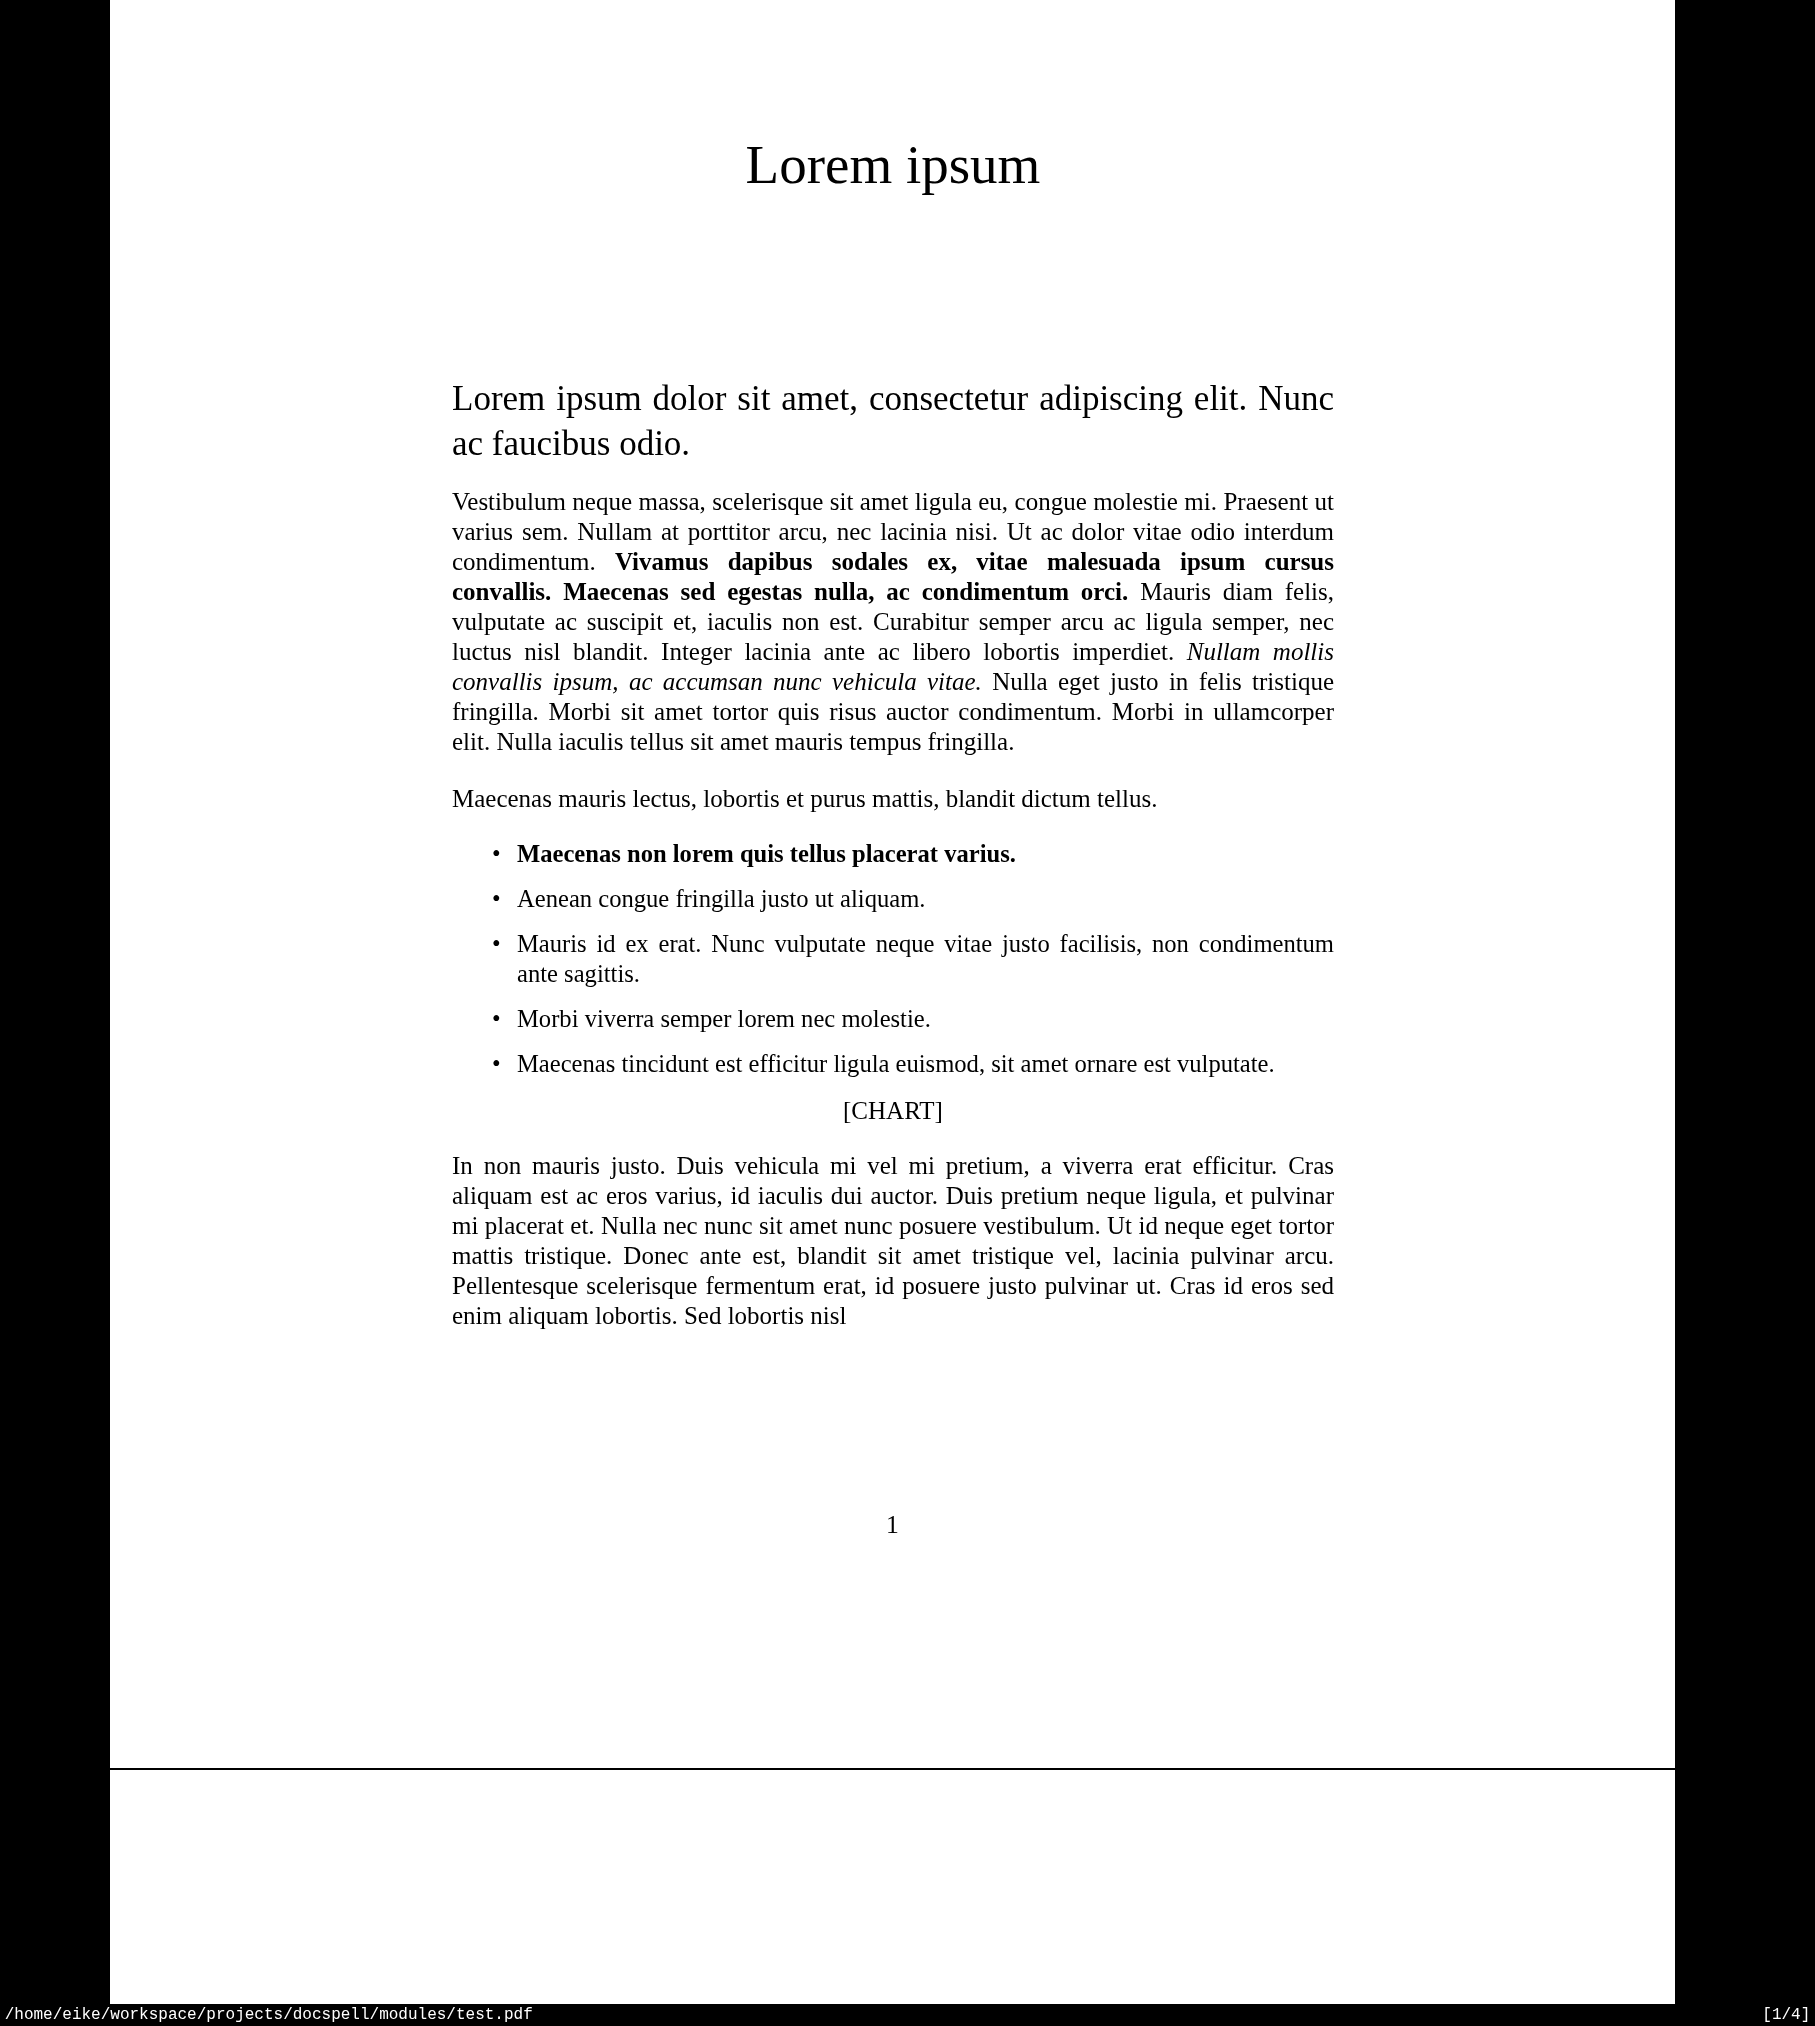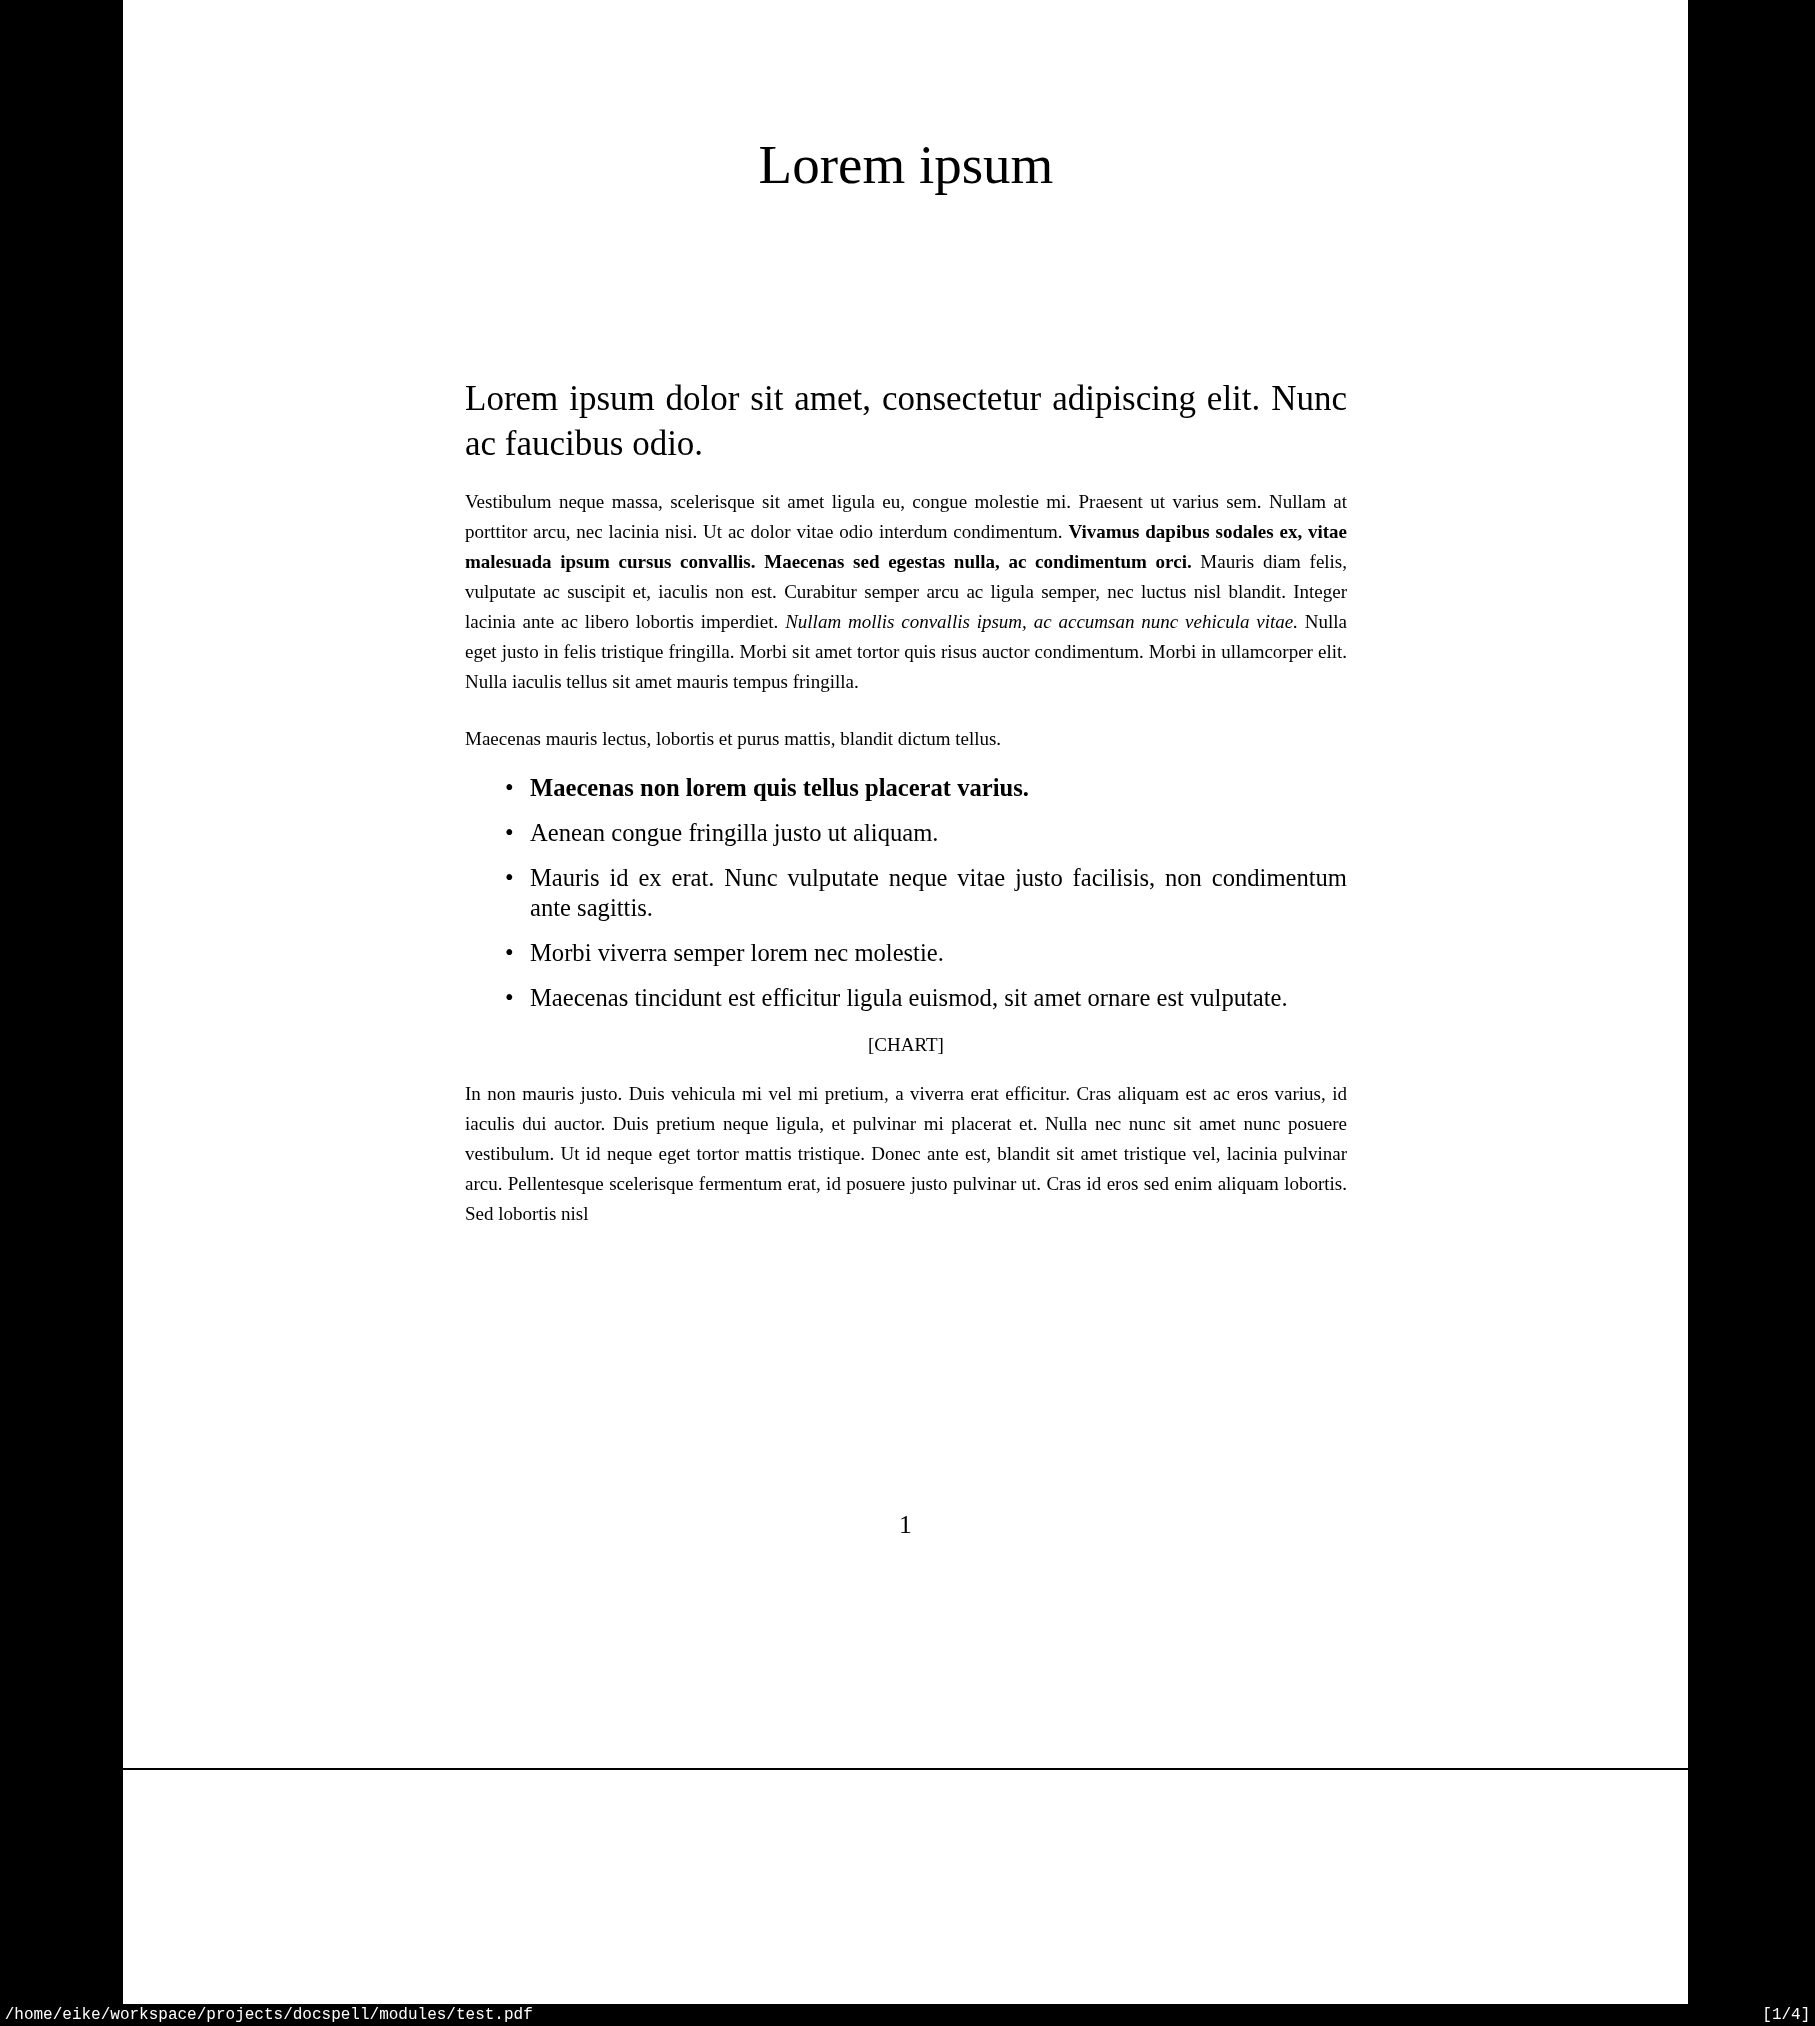--- a/index.html
+++ b/index.html
@@ -6,21 +6,21 @@
   html, body { margin: 0; padding: 0; }
   body {
     width: 1815px; height: 2026px;
     background: #000000;
     position: relative;
     font-family: "Liberation Serif", serif;
     overflow: hidden;
   }
   .page {
     position: absolute;
-    left: 123px;
+    left: 110px;
     width: 1565px;
     background: #ffffff;
   }
   #page1 { top: 0; height: 1768px; }
   #page2 { top: 1770px; height: 235px; }
   .content {
     padding: 0 341px 0 342px; 
     color: #000;
   }
   .doc-title {
@@ -31,21 +31,21 @@
     font-weight: normal;
   }
   .section-heading {
     margin-top: 178px;
     font-size: 35px;
     line-height: 45px;
     font-weight: normal;
     text-align: justify;
   }
   .body-text {
-    font-size: 19px;
+    font-size: 25px;
     line-height: 30px;
     text-align: justify;
   }
   .para1 { margin-top: 21px; }
   .para2 { margin-top: 26.5px; }
   .para-chart { margin-top: 17px; text-align: center; }
   .para3 { margin-top: 15px; }
   .run-bold { font-weight: bold; }
   .run-italic { font-style: italic; }
   ul.doc-list {

